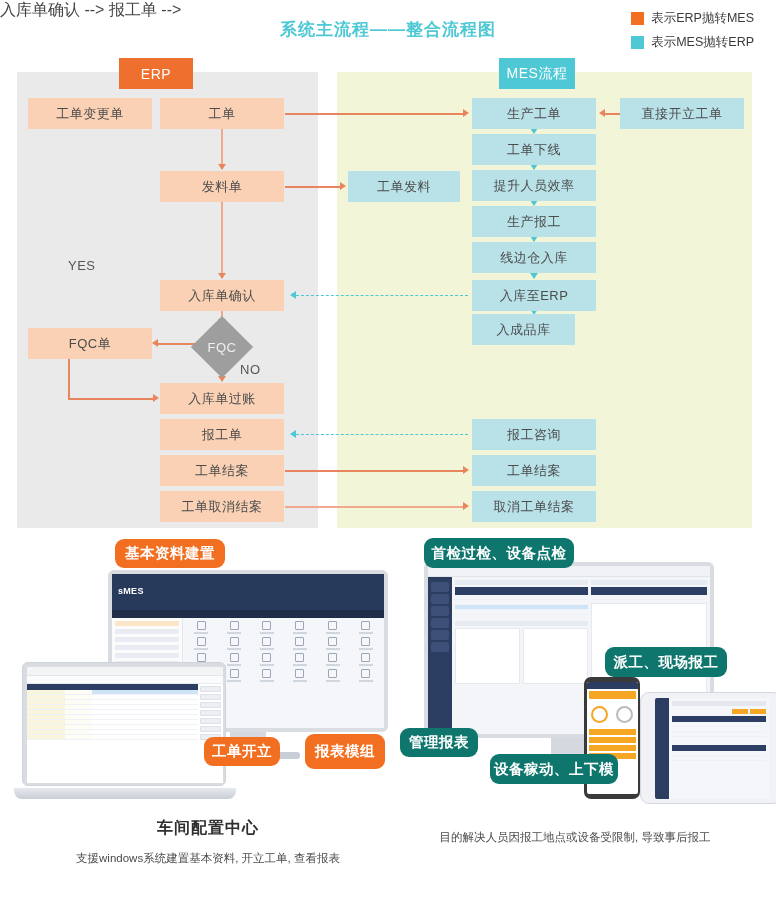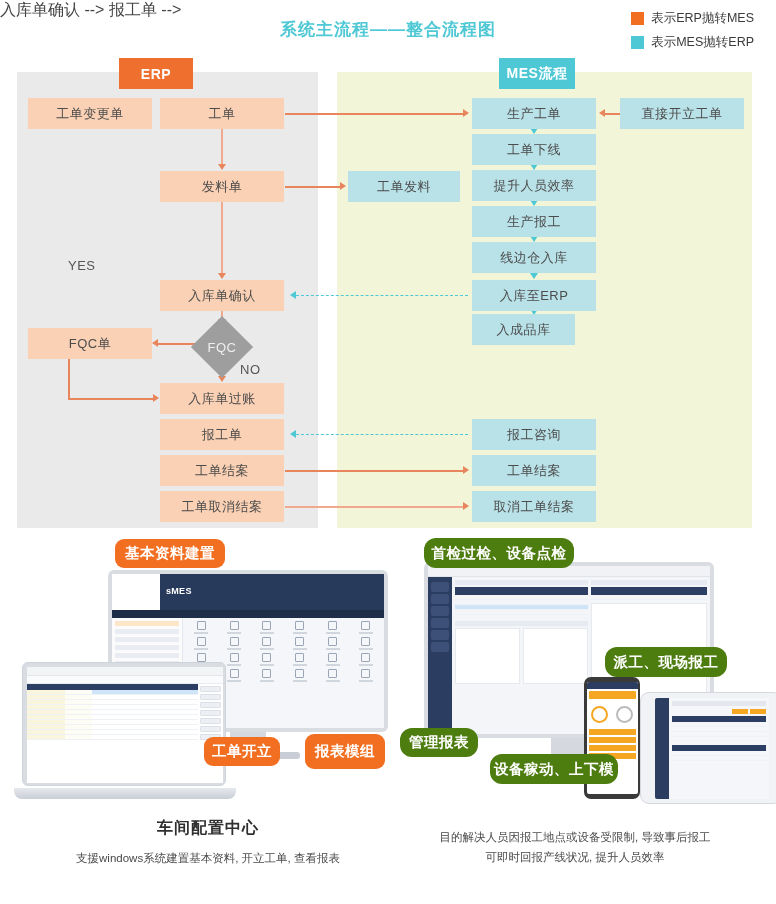--- a/index.html
+++ b/index.html
@@ -24,21 +24,21 @@
   .legend-swatch { width: 13px; height: 13px; margin-right: 7px; flex: none; }
   .legend-label { font-size: 12.5px; color: #3a3a3a; white-space: nowrap; }
 
   
   .panel { position: absolute; }
   #erp-panel  { left: 17px;  top: 72px; width: 301px; height: 456px; background: #eaeaea; }
   #mes-panel  { left: 337px; top: 72px; width: 415px; height: 456px; background: #f2f5d8; }
 
   .panel-tag {
     position: absolute; display: flex; align-items: center; justify-content: center;
-    color: #fff; font-size: 14px; font-weight: bold; letter-spacing: .5px;
+    color: #fff; font-size: 14px; font-weight: normal; letter-spacing: .5px;
     z-index: 5;
   }
   #erp-tag { left: 119px; top: 58px; width: 74px; height: 31px; background: #ef6f2e; }
   #mes-tag { left: 499px; top: 58px; width: 76px; height: 31px; background: #4ec8d4; }
 
   
   .node {
     position: absolute;
     display: flex; align-items: center; justify-content: center;
     font-size: 13px; color: #4c4c4c; letter-spacing: .5px;
@@ -85,29 +85,29 @@
 
   
   .showcase { position: absolute; left: 0; top: 532px; width: 776px; height: 290px; }
   .callout {
     position: absolute; display: flex; align-items: center; justify-content: center;
     color: #fff; font-weight: bold; font-size: 14.5px;
     border-radius: 9px; z-index: 30; letter-spacing: .5px;
     padding: 0 17px; white-space: nowrap;
   }
   .callout.orange { background: #f26f21; }
-  .callout.cyan   { background: #4d7c0f; border-radius: 12px; }
+  .callout.cyan   { background: #0f766e; }
 
   
   .device { position: absolute; }
   .screen-bezel { background: #d9dde2; border-radius: 6px; padding: 4px; }
   .screen { background: #fff; overflow: hidden; position: relative; }
 
   
-  .ui-topbar { background: #283a5b; width: 100%; margin-left: 48px; }
+  .ui-topbar { background: #283a5b; width: 100%; }
   .ui-brand { color: #fff; font-weight: bold; font-size: 9px; padding: 2px 0 0 6px; letter-spacing: .3px; }
   .ui-navbar { background: #1e2d48; width: 100%; height: 8px; }
   .ui-body { display: flex; width: 100%; background: #f4f6f9; }
   .ui-side { width: 26%; background: #fbfbfb; border-right: 1px solid #e3e7ee; }
   .ui-sideitem { height: 5px; margin: 3px 3px; background: #e9edf3; border-radius: 1px; }
   .ui-sideitem.hl { background: #fbe6c8; }
   .ui-main { flex: 1; padding: 3px; }
   .ui-grid { display: grid; grid-template-columns: repeat(6, 1fr); gap: 3px 2px; }
   .ui-icon-cell { display: flex; flex-direction: column; align-items: center; }
   .ui-icon-box { width: 9px; height: 9px; border: 1px solid #9aa6b5; border-radius: 1px; }
@@ -566,17 +566,16 @@
 </div>
 
 
 <div class="caption" style="left:28px; top:818px; width:360px;">
   <div class="caption-title">车间配置中心</div>
   <div class="caption-line">支援windows系统建置基本资料, 开立工单, 查看报表</div>
 </div>
 
 <div class="caption" style="left:390px; top:818px; width:370px;">
   <div class="caption-line" style="margin-top:9px;">目的解决人员因报工地点或设备受限制, 导致事后报工</div>
-  <div class="caption-line" style="margin-top:0;">可即时回报产线状况, 提升人员效率</div>
 </div>
 
 
 
 
 </body></html>

